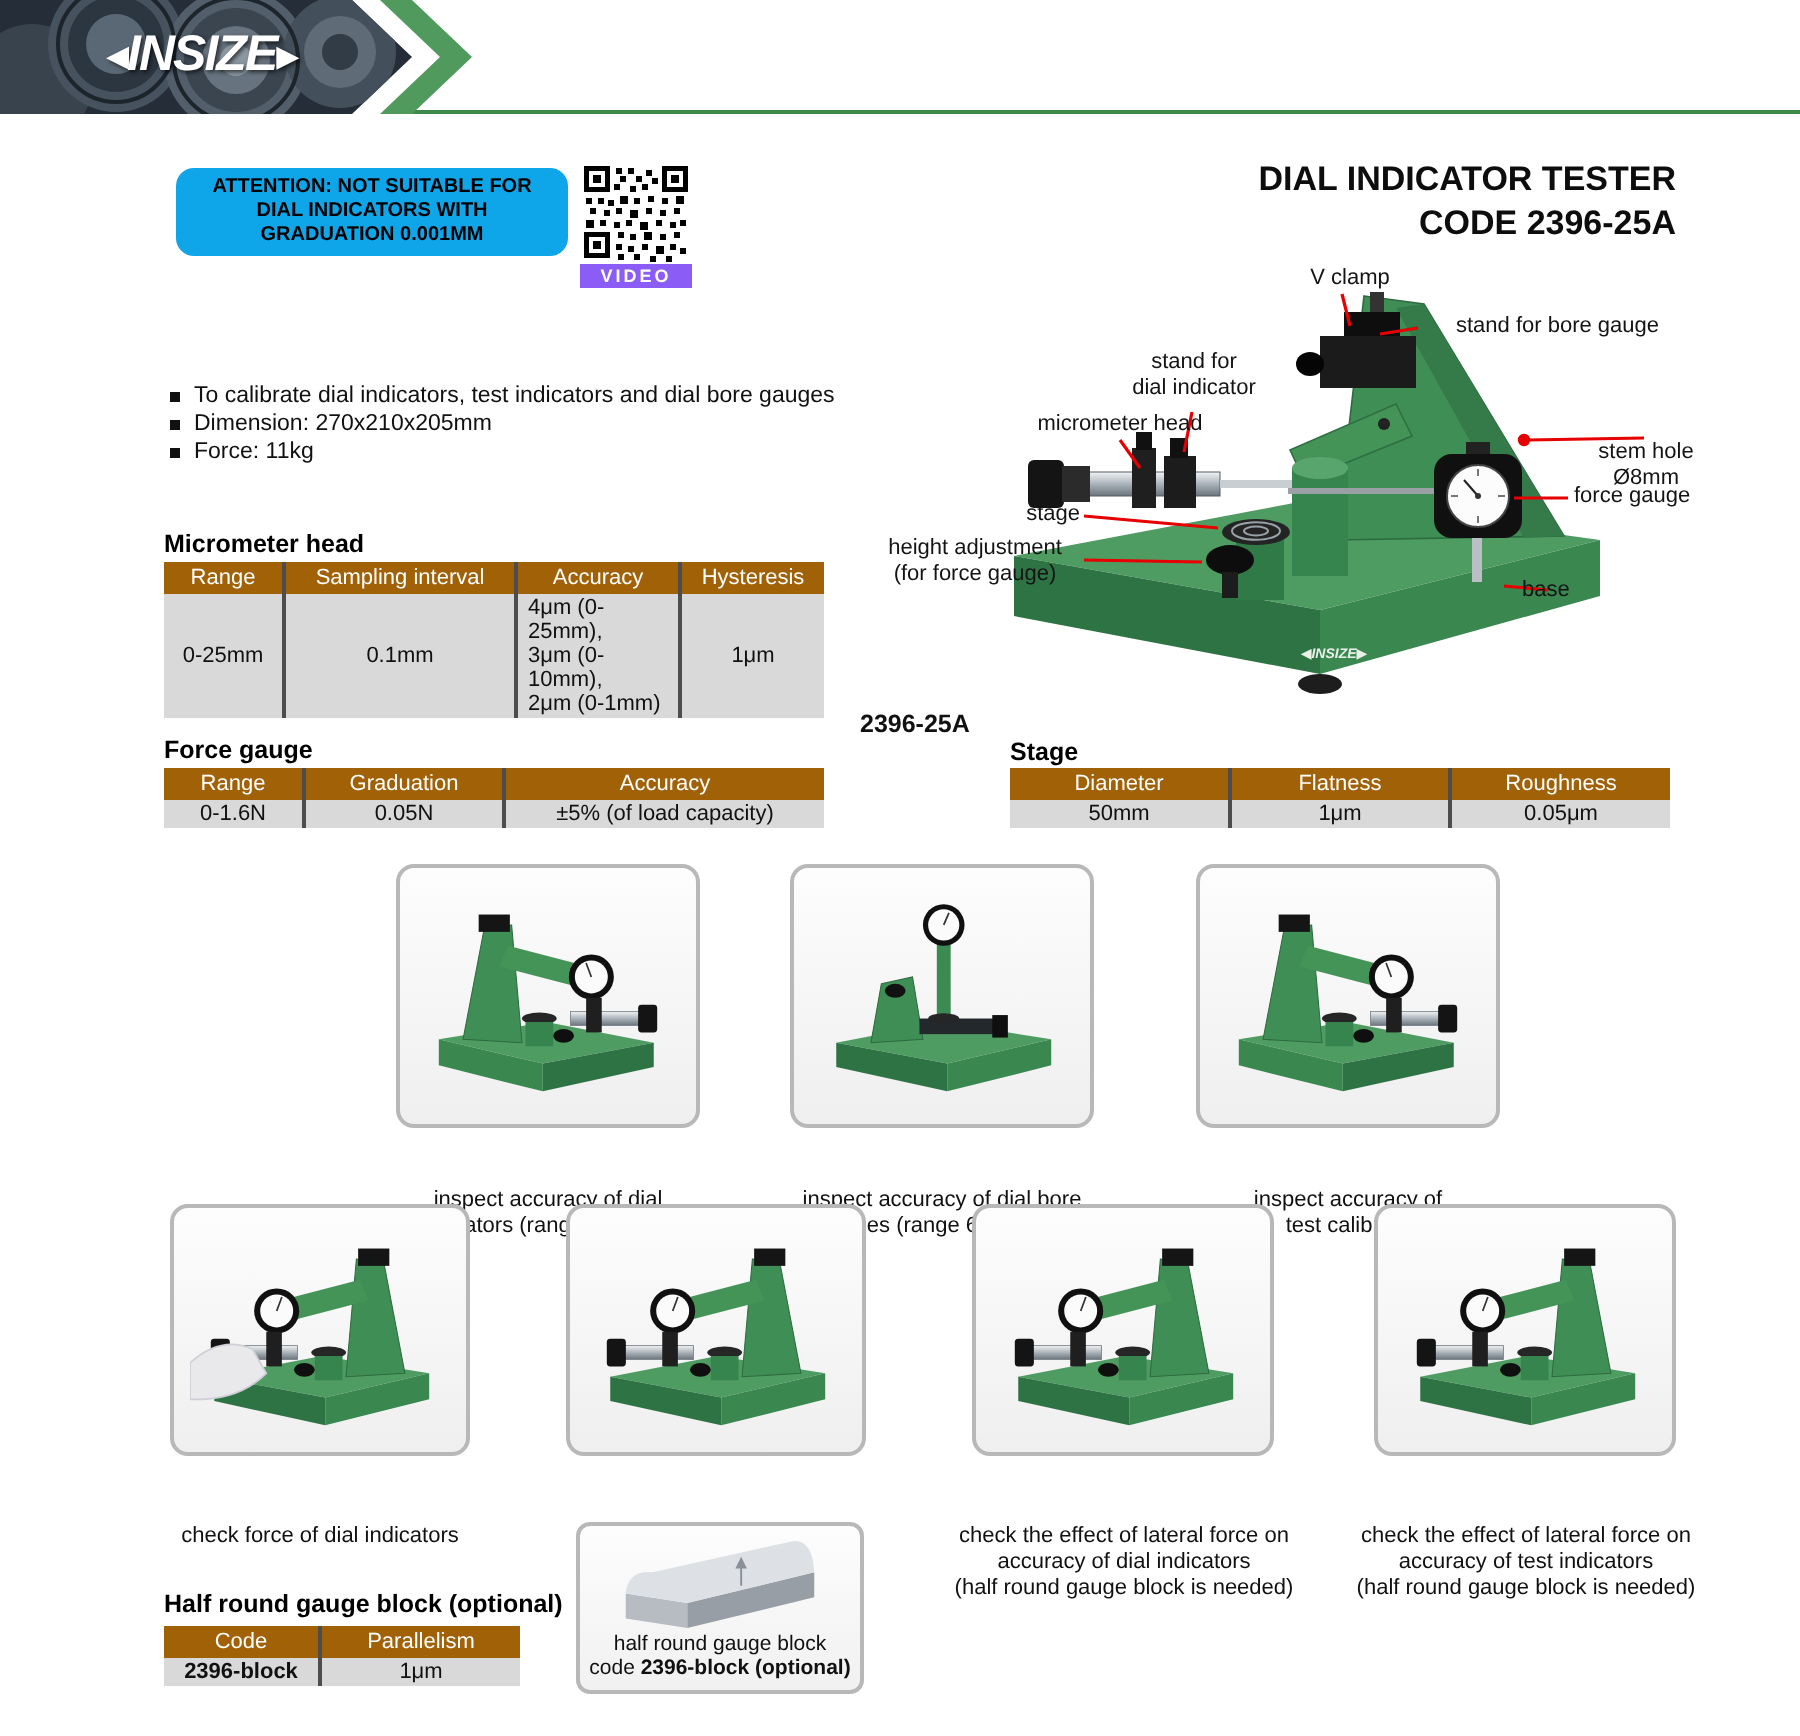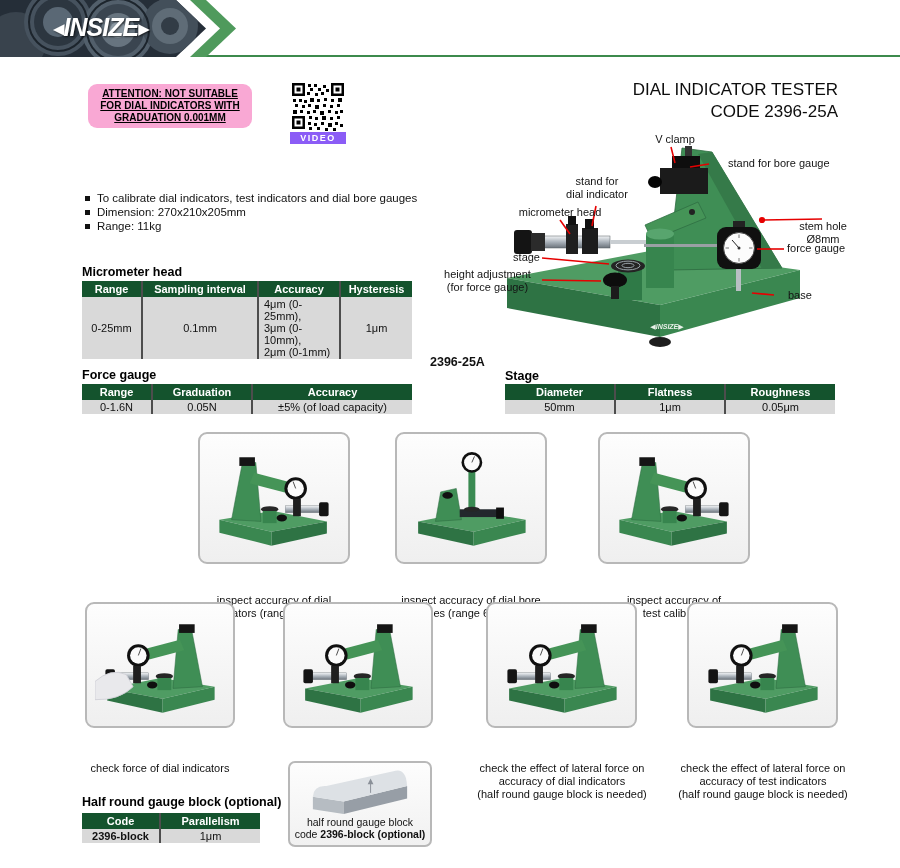--- a/index.html
+++ b/index.html
@@ -12,37 +12,37 @@
   .hdr-white{position:absolute;left:0;top:0;width:220px;height:57px;background:#fff;
              clip-path:polygon(0 0,190px 0,220px 50%,190px 100%,0 100%);}
   .hdr-photo{position:absolute;left:0;top:0;width:206px;height:57px;
              clip-path:polygon(0 0,176px 0,206px 50%,176px 100%,0 100%);}
   .hdr-line{position:absolute;left:0;top:55px;width:900px;height:2px;background:#3c8a4c;}
   .logo{position:absolute;left:53px;top:13px;font-style:italic;font-weight:bold;color:#fff;
         font-size:25px;letter-spacing:-1px;text-shadow:1px 1px 2px rgba(0,0,0,.65);white-space:nowrap;}
   .logo .arr{font-size:15px;vertical-align:2px;font-style:normal;}
 
   
-  .attention{position:absolute;left:88px;top:84px;width:164px;height:44px;background:#f9a8d4;
+  .attention{position:absolute;left:88px;top:84px;width:196px;height:44px;background:#0ea5e9;
              border-radius:9px;display:flex;align-items:center;justify-content:center;text-align:center;
-             font-weight:bold;font-size:10px;line-height:12px;padding:0 6px;box-sizing:border-box;color:#000;text-decoration:underline;}
+             font-weight:bold;font-size:10px;line-height:12px;padding:0 6px;box-sizing:border-box;color:#000;}
   .qr{position:absolute;left:290px;top:82px;width:56px;height:50px;}
   .video-badge{position:absolute;left:290px;top:132px;width:56px;height:12px;background:#8b5cf6;color:#fff;
                font-weight:bold;font-size:9px;line-height:12px;text-align:center;letter-spacing:1.5px;}
-  .title{position:absolute;right:62px;top:79px;text-align:right;font-weight:normal;font-size:17px;line-height:22px;color:#0d0d0d;}
+  .title{position:absolute;right:62px;top:79px;text-align:right;font-weight:bold;font-size:17px;line-height:22px;color:#0d0d0d;}
 
   
   .features{position:absolute;left:85px;top:192px;font-size:11.5px;line-height:13.5px;}
   .feature-row{display:flex;align-items:flex-start;margin-bottom:0.5px;}
   .bullet{width:5px;height:5px;background:#111;margin:4px 7px 0 0;flex:none;}
 
   
   .sec-h{position:absolute;font-size:12.5px;font-weight:bold;color:#000;}
   table.spec{position:absolute;border-collapse:collapse;table-layout:fixed;font-size:11px;}
-  table.spec th{background:#14532d;color:#fff;font-weight:bold;padding:2px 2px;text-align:center;}
+  table.spec th{background:#a16207;color:#fff;font-weight:normal;padding:2px 2px;text-align:center;}
   table.spec td{background:#d9d9d9;text-align:center;padding:1px 2px;vertical-align:middle;color:#111;margin-left:31px;}
   table.spec th + th, table.spec td + td{border-left:2px solid #4d4d4d;}
   .preline{white-space:pre-line;}
   #tbl-mic{left:82px;top:281px;width:330px;}
   #tbl-mic td{height:48px;}
   #tbl-force{left:82px;top:384px;width:330px;}
   #tbl-stage{left:505px;top:384px;width:330px;}
   #tbl-hr{left:82px;top:813px;width:178px;}
   .bold-cell{font-weight:bold;}
 
@@ -51,21 +51,21 @@
   .figure svg.device-svg{position:absolute;left:0;top:0;}
   .callout{position:absolute;font-size:11px;line-height:13px;color:#141414;white-space:pre-line;}
   .c-vclamp{left:212px;top:3px;width:66px;text-align:center;}
   .c-bore{left:282px;top:27px;margin-left:16px;}
   .c-dial{left:100px;top:45px;width:134px;text-align:center;}
   .c-mic{left:75px;top:76px;width:110px;text-align:center;}
   .c-stem{left:355px;top:74px;width:76px;text-align:center;margin-top:16px;}
   .c-force{left:357px;top:112px;}
   .c-stage{left:40px;top:121px;width:70px;text-align:right;}
   .c-height{left:5px;top:138px;width:105px;text-align:center;}
-  .c-base{left:358px;top:159px;}
+  .c-base{left:331px;top:159px;}
   .fig-caption{position:absolute;left:430px;top:355px;width:456px;text-align:left;font-weight:bold;font-size:12.5px;}
 
   
   .card{position:absolute;width:152px;height:132px;border:2px solid #b8b8b8;border-radius:9px;
         background:linear-gradient(180deg,#fdfdfd,#efefef);box-sizing:border-box;
         display:flex;align-items:center;justify-content:center;overflow:hidden;}
   .cap{position:absolute;font-size:11px;line-height:13px;text-align:center;white-space:pre-line;color:#111;margin-top:29px;}
   .flip{transform:scaleX(-1);}
 
   
@@ -221,21 +221,21 @@
     <div class="feature-row">
         <span class="bullet"></span>
         <span>To calibrate dial indicators, test indicators and dial bore gauges</span>
       </div>
     <div class="feature-row">
         <span class="bullet"></span>
         <span>Dimension: 270x210x205mm</span>
       </div>
     <div class="feature-row">
         <span class="bullet"></span>
-        <span>Range: 11kg</span>
+        <span>Force: 11kg</span>
       </div>
   </div>
 
   <div class="sec-h" style="left:82px;top:265px;">Micrometer head</div>
   <table class="spec" id="tbl-mic">
     <colgroup>
         <col style="width:60px">
         <col style="width:116px">
         <col style="width:82px">
         <col style="width:72px">

